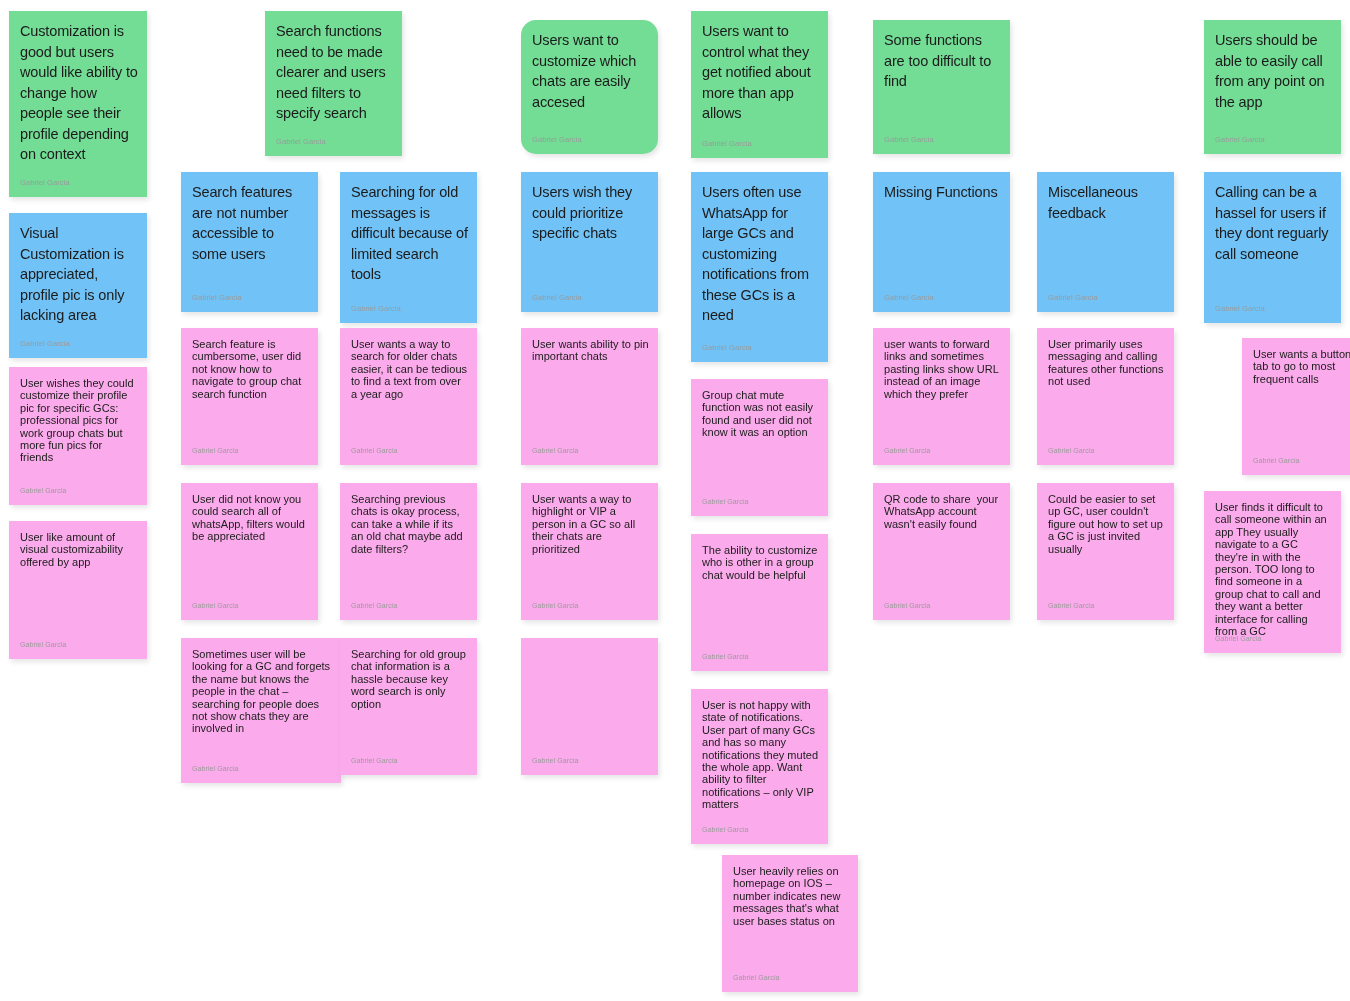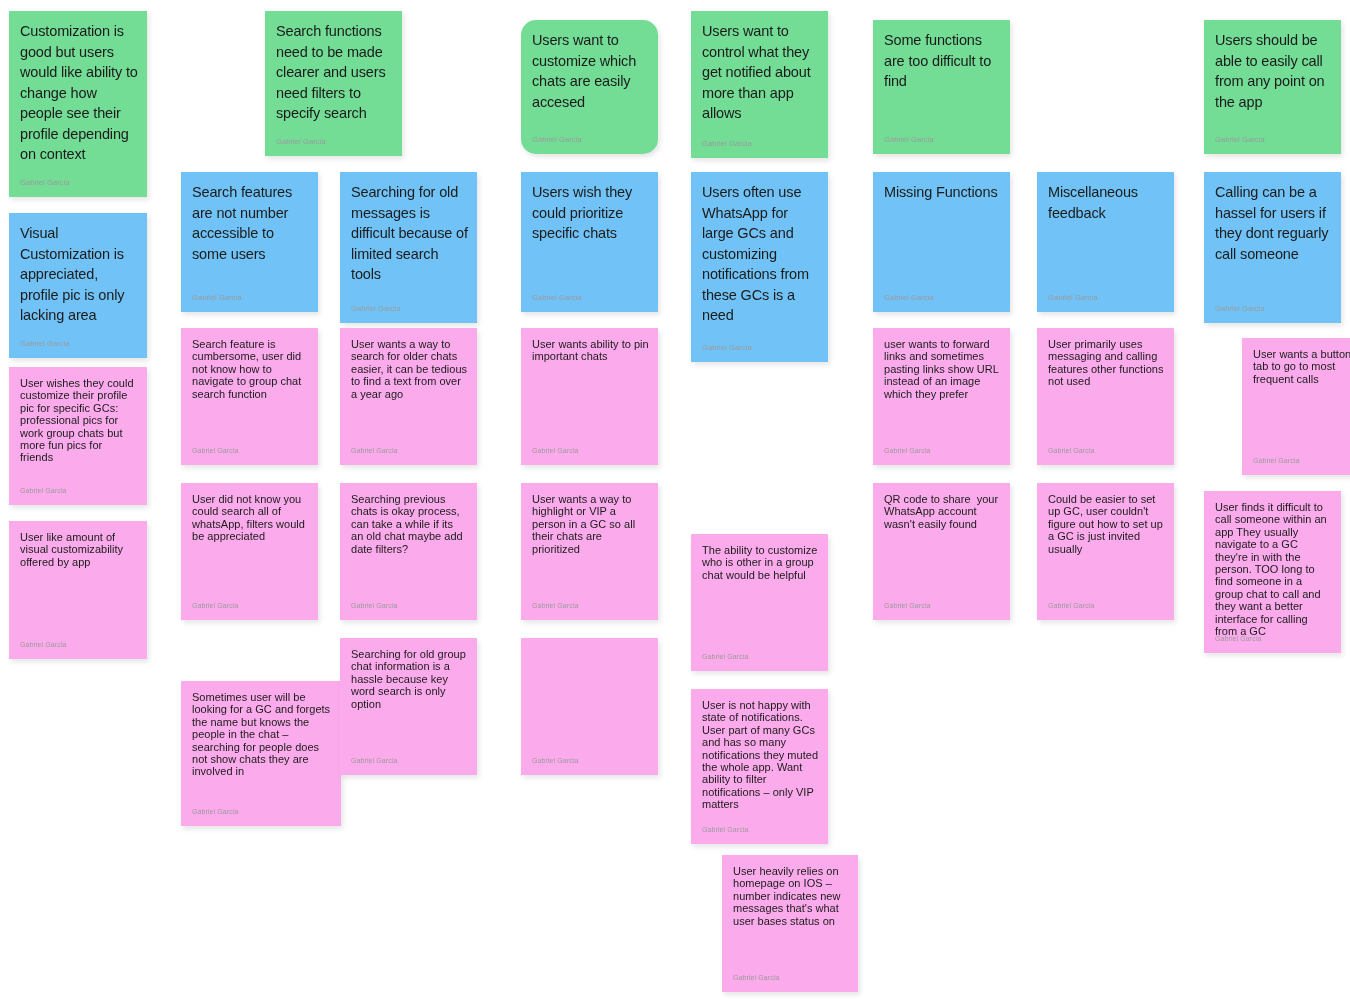--- a/index.html
+++ b/index.html
@@ -105,21 +105,21 @@
         <div class="author">Gabriel Garcia</div>
       </div>
       <div class="note detail" style="left: 181px; top: 483px; width: 137px; height: 137px; background: rgb(251, 171, 235); padding-left: 12px;">
         <div class="body">User did not know you could search all of whatsApp, filters would be appreciated</div>
         <div class="author">Gabriel Garcia</div>
       </div>
       <div class="note detail" style="left: 340px; top: 483px; width: 137px; height: 137px; background: rgb(251, 171, 235);">
         <div class="body">Searching previous chats is okay process, can take a while if its an old chat maybe add date filters?</div>
         <div class="author">Gabriel Garcia</div>
       </div>
-      <div class="note detail" style="left: 181px; top: 638px; width: 160px; height: 145px; background: rgb(251, 171, 235); margin-top: 43px;">
+      <div class="note detail" style="left: 181px; top: 638px; width: 160px; height: 145px; background: rgb(251, 171, 235);">
         <div class="body">Sometimes user will be looking for a GC and forgets the name but knows the people in the chat –searching for people does not show chats they are involved in</div>
         <div class="author">Gabriel Garcia</div>
       </div>
       <div class="note detail" style="left: 340px; top: 638px; width: 137px; height: 137px; background: rgb(251, 171, 235);">
         <div class="body">Searching for old group chat information is a hassle because key word search is only option</div>
         <div class="author">Gabriel Garcia</div>
       </div>
     </div>
     <div style="position: absolute; left: 0px; top: 0px; width: 100%; height: 100%;">
       <div class="note theme" style="left: 521px; top: 20px; width: 137px; height: 134px; background: rgb(115, 221, 150); border-radius: 15px;">
@@ -142,20 +142,24 @@
         <div class="author">Gabriel Garcia</div>
       </div>
     </div>
     <div style="position: absolute; left: 0px; top: 0px; width: 100%; height: 100%;">
       <div class="note theme" style="left: 691px; top: 11px; width: 137px; height: 147px; background: rgb(115, 221, 150);">
         <div class="body">Users want to control what they get notified about more than app allows</div>
         <div class="author">Gabriel Garcia</div>
       </div>
       <div class="note theme" style="left: 691px; top: 172px; width: 137px; height: 190px; background: rgb(113, 195, 247);">
         <div class="body">Users often use WhatsApp for large GCs and customizing notifications from these GCs is a need</div>
+        <div class="author">Gabriel Garcia</div>
+      </div>
+      <div class="note detail" style="left: 691px; top: 379px; width: 137px; height: 137px; background: rgb(251, 171, 235);">
+        <div class="body">Group chat mute function was not easily found and user did not know it was an option</div>
         <div class="author">Gabriel Garcia</div>
       </div>
       <div class="note detail" style="left: 691px; top: 534px; width: 137px; height: 137px; background: rgb(251, 171, 235);">
         <div class="body">The ability to customize who is other in a group chat would be helpful</div>
         <div class="author">Gabriel Garcia</div>
       </div>
       <div class="note detail" style="left: 691px; top: 689px; width: 137px; height: 155px; background: rgb(251, 171, 235);">
         <div class="body">User is not happy with state of notifications. User part of many GCs and has so many notifications they muted the whole app. Want ability to filter notifications – only VIP matters</div>
         <div class="author">Gabriel Garcia</div>
       </div>

